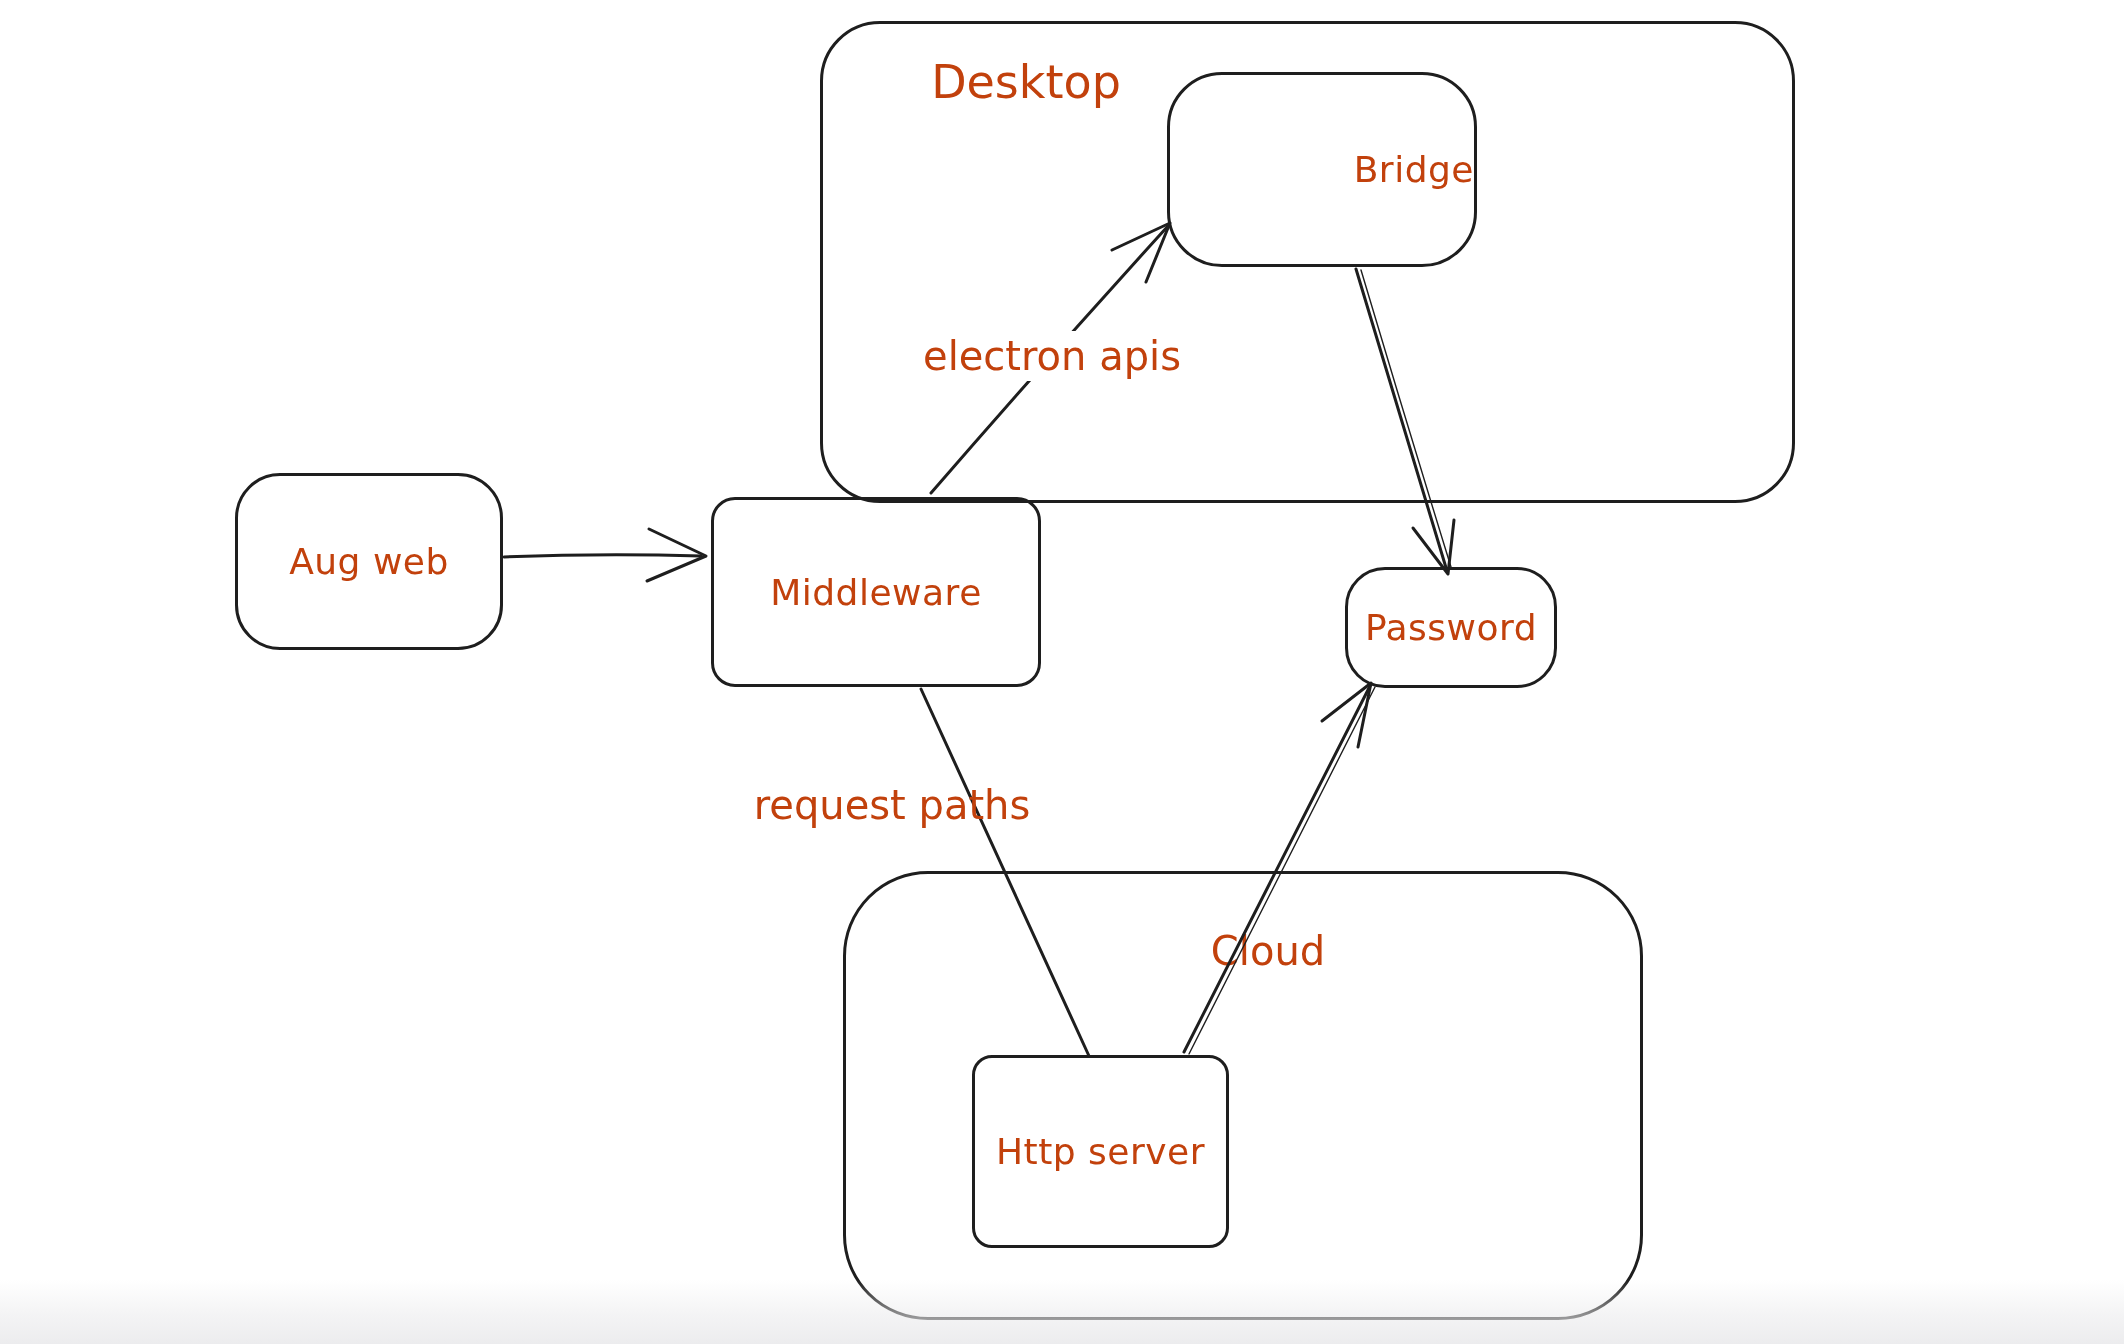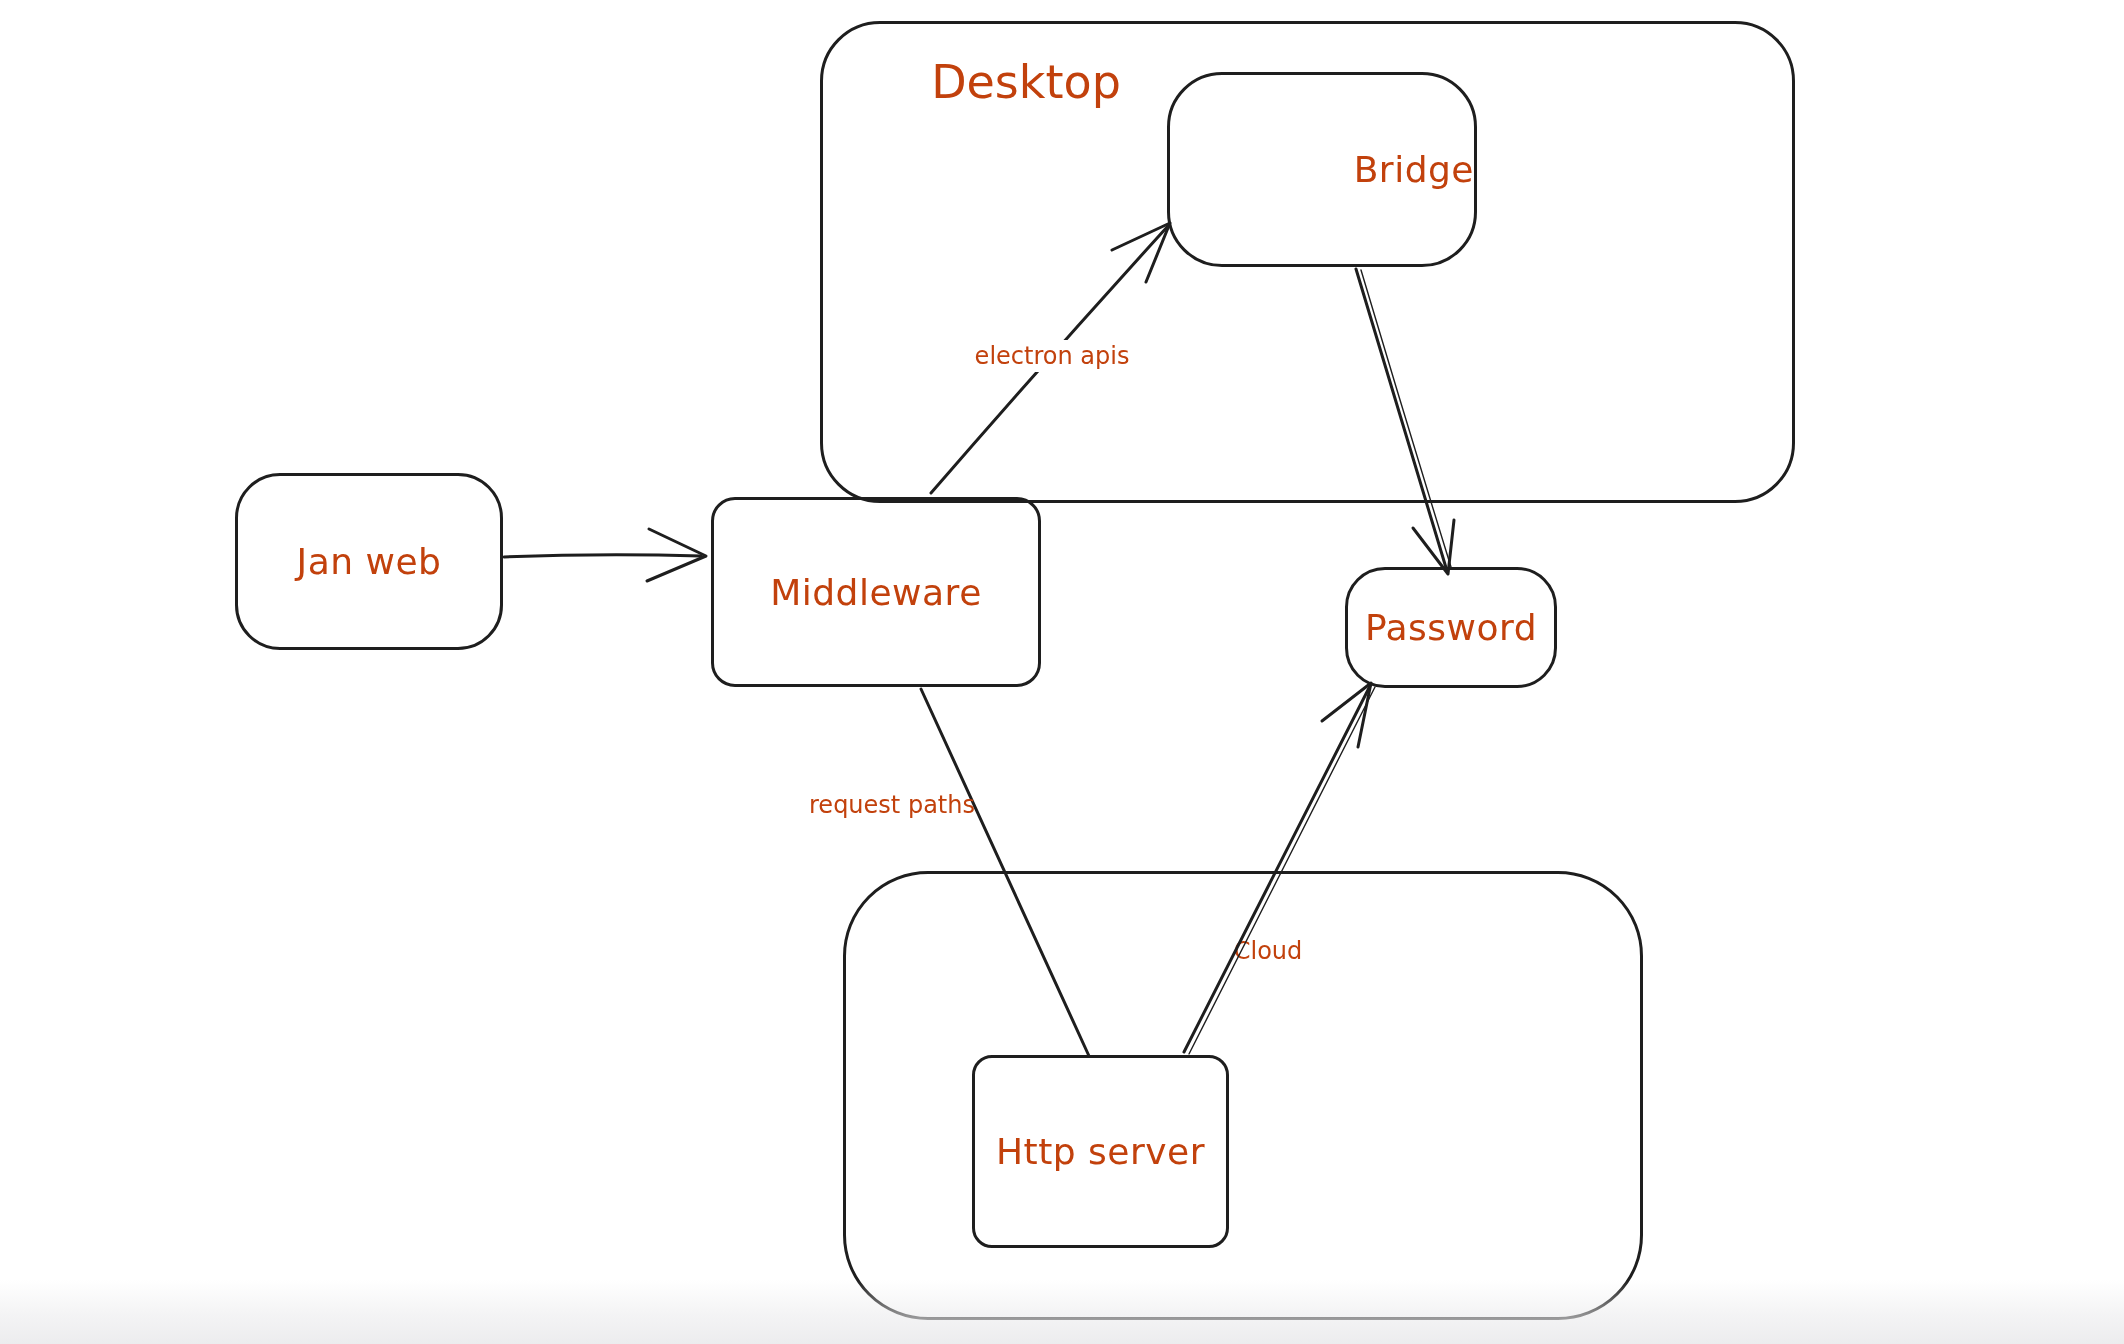--- a/index.html
+++ b/index.html
@@ -27,21 +27,21 @@
     white-space: nowrap;
   }
   .container-label {
     position: absolute;
     font-size: 46px;
     white-space: nowrap;
     transform: translate(-50%, -50%);
   }
   .edge-label {
     position: absolute;
-    font-size: 24px;
+    font-size: 40px;
     white-space: nowrap;
     transform: translate(-50%, -50%);
   }
   .edge-label.bg {
     background: #ffffff;
     padding: 2px 10px;
   }
   #note {
     position: absolute;
     left: 350px;
@@ -103,21 +103,21 @@
     </g>
 
     <g>
       <path d="M 1184 1052 Q 1278 867 1371 684" stroke-width="3"></path>
       <path d="M 1189 1054 Q 1283 869 1375 687" stroke-width="1.4"></path>
       <path d="M 1322 721 L 1371 683 L 1358 747" stroke-width="3"></path>
     </g>
   </svg>
 
   <div class="box" style="left:235px; top:473px; width:268px; height:177px; border-radius:45px;">
-    <span class="node-label">Jan web</span>
+    <span class="node-label">Aug web</span>
   </div>
 
   <div class="box" style="left:711px; top:497px; width:330px; height:190px; border-radius:24px;">
     <span class="node-label">Middleware</span>
   </div>
 
   <div class="box" style="left:1167px; top:72px; width:310px; height:195px; border-radius:55px;justify-content:flex-end;">
     <span class="node-label">Bridge</span>
   </div>
 

